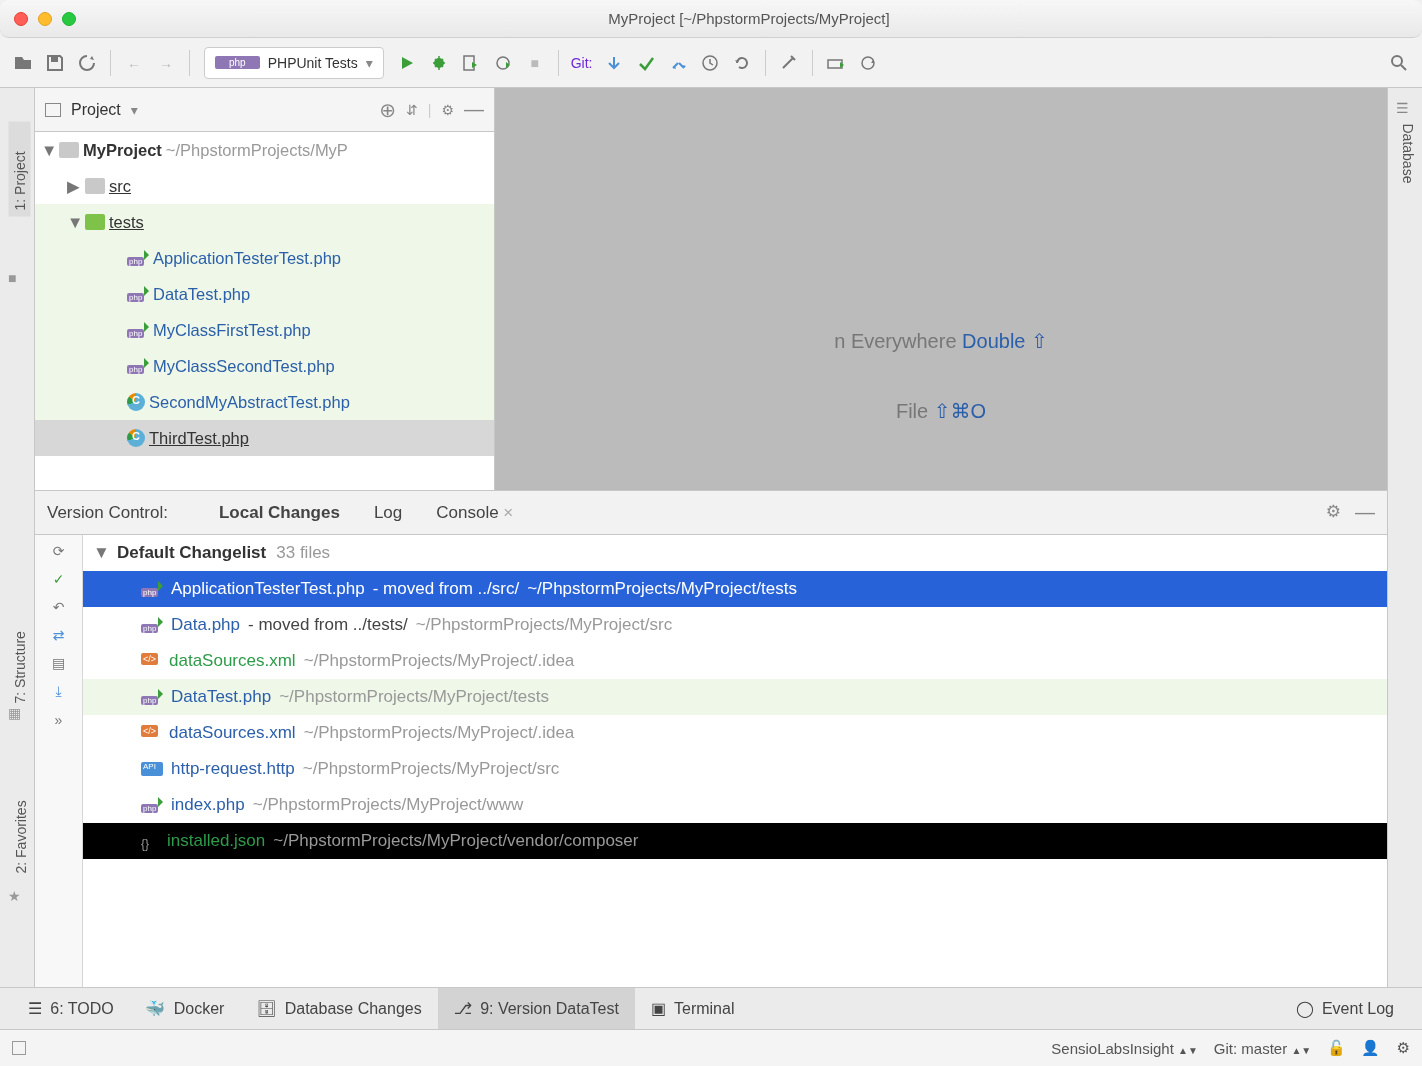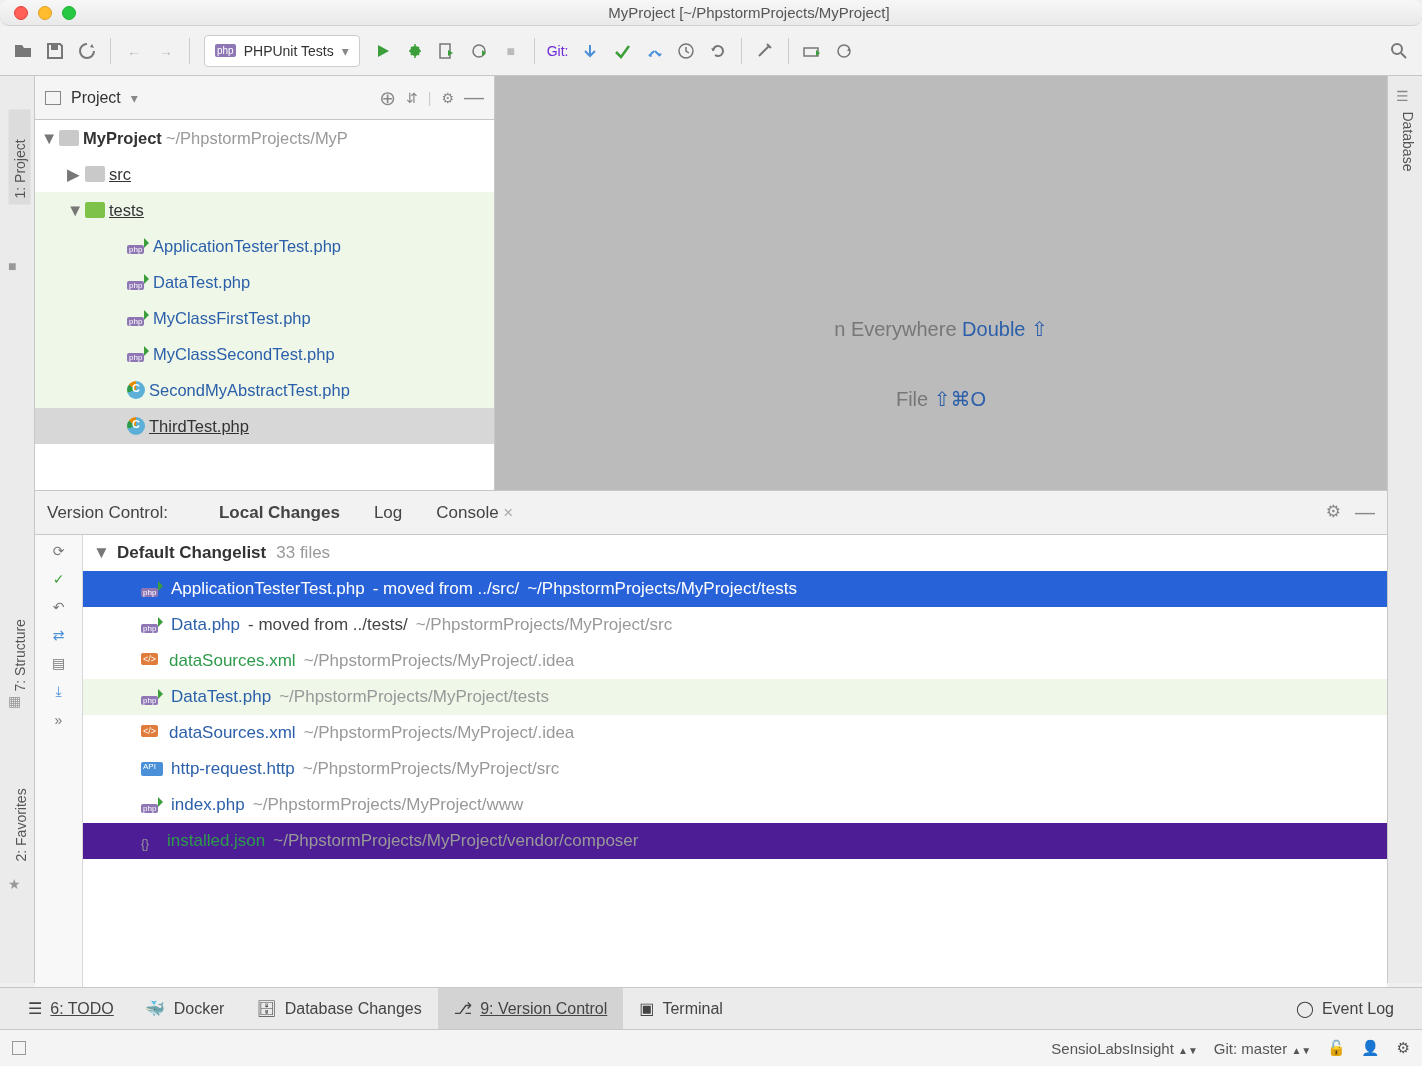--- a/index.html
+++ b/index.html
@@ -1,17 +1,17 @@
 <!DOCTYPE html>
 <html><head>
 <meta charset="utf-8">
 <style>
 * { box-sizing: border-box; margin: 0; padding: 0; }
 body { font-family: -apple-system, "Helvetica Neue", Arial, sans-serif; font-size: 14px; color: #333; background: #f0f0f0; width: 1422px; height: 1066px; overflow: hidden; position: relative; }
-.titlebar { height: 26px; background: linear-gradient(#f7f7f7,#e9e9e9); display: flex; align-items: center; position: relative; border-bottom: 1px solid #d0d0d0; border-radius: 9px; }
+.titlebar { height: 38px; background: linear-gradient(#f7f7f7,#e9e9e9); display: flex; align-items: center; position: relative; border-bottom: 1px solid #d0d0d0; border-radius: 9px; }
 .traffic { display: flex; gap: 10px; padding-left: 14px; }
 .dot { width: 14px; height: 14px; border-radius: 50%; }
 .dot.red { background: #ff5f57; border:1px solid #e24238; }
 .dot.yellow { background: #ffbd2e; border:1px solid #dfa023; }
 .dot.green { background: #28c940; border:1px solid #1db234; }
 .titlebar .title { flex:1; text-align:center; color:#555; font-size: 15px; }
 .toolbar { height: 50px; background: #f2f2f2; border-bottom: 1px solid #c7c7c7; display:flex; align-items:center; padding: 0 8px; gap: 2px; }
 .tb-btn { width: 30px; height: 30px; display:flex; align-items:center; justify-content:center; color:#666; cursor:pointer; border-radius:3px; }
 .tb-sep { width:1px; height: 26px; background:#ccc; margin: 0 6px; }
 .run-config { border:1px solid #ccc; background:#fff; border-radius:4px; height:32px; display:flex; align-items:center; padding: 0 10px; gap:8px; margin:0 6px; }
@@ -68,38 +68,38 @@
 .cl-header { display:flex; align-items:center; gap:10px; height:36px; padding-left:10px; font-size:17px; }
 .cl-header .count { color:#999; }
 .cl-row { display:flex; align-items:center; height:36px; padding-left:58px; gap:8px; font-size:17px; }
 .cl-row .fname { color:#2b5faa; }
 .cl-row .fname.green { color:#2e9b4a; }
 .cl-row .note { color:#444; }
 .cl-row .path { color:#999; }
 .cl-row.selected { background:#2862d9; color:#fff; }
 .cl-row.selected .fname, .cl-row.selected .note, .cl-row.selected .path { color:#fff; }
 .cl-row.hl-green { background:#eef7e8; }
-.cl-row.hl-yellow { background:#4c1d95; }
+.cl-row.hl-yellow { background:#000000; }
 .xml-ic { width:20px; height:16px; position:relative; }
 .xml-ic::before { content:"</>"; font-size:9px; color:#fff; background:#e07c3c; position:absolute; padding:1px 2px; border-radius:2px; }
 .api-ic { width:22px; height:14px; background:#4a90d9; position:relative; border-radius:2px; }
 .api-ic::before { content:"API"; font-size:8px; color:#fff; position:absolute; left:2px; }
 .json-ic { width:18px; height:16px; position:relative; color:#999; }
 .json-ic::before { content:"{}"; font-size:12px; }
 
 .bottom-tabs { position:absolute; bottom:37px; left:0; right:0; height:42px; background:#ebebeb; border-top:1px solid #c7c7c7; display:flex; align-items:center; padding:0 12px; gap:0; font-size:16px; }
 .btab { display:flex; align-items:center; gap:8px; padding:0 16px; height:100%; cursor:pointer; color:#444; }
 .btab.active { background:#d3d3d3; }
 .bottom-tabs .right { margin-left:auto; }
 
 .statusbar { position:absolute; bottom:0; left:0; right:0; height:37px; background:#f4f4f4; border-top:1px solid #c7c7c7; display:flex; align-items:center; padding:0 12px; font-size:15px; color:#555; gap:14px; }
 .statusbar .right { margin-left:auto; display:flex; align-items:center; gap:16px; }
 
 svg { display:block; }
-.und { text-decoration: underline; }
+.und { }
 </style>
 </head>
 <body>
 
 <div class="titlebar">
   <div class="traffic">
     <div class="dot red"></div>
     <div class="dot yellow"></div>
     <div class="dot green"></div>
   </div>
@@ -122,21 +122,21 @@
       <svg width="18" height="18">
         <path d="M9 2a7 7 0 1 0 7 7" fill="none" stroke="#777" stroke-width="2"></path>
         <path d="M14 2l2 4-4-1z" fill="#777"></path>
       </svg>
     </div>
   <div class="tb-sep"></div>
   <div class="tb-btn" style="color:#bbb">←</div>
   <div class="tb-btn" style="color:#bbb">→</div>
   <div class="tb-sep"></div>
   <div class="run-config">
-    <span style="font-size:10px;background:#8f77b5;color:#fff;padding:1px 2px;border-radius:2px">php</span>
+    <span style="font-size:10px;background:#8f77b5;color:#fff;padding:1px 14px;border-radius:2px">php</span>
     <span>PHPUnit Tests</span>
     <span style="color:#888">▾</span>
   </div>
   <div class="tb-btn">
       <svg width="16" height="16">
         <path d="M3 2l11 6-11 6z" fill="#3b9e3b"></path>
       </svg>
     </div>
   <div class="tb-btn">
       <svg width="18" height="18">
@@ -389,21 +389,21 @@
   <div class="btab">
       <span style="color:#4a90d9">🐳</span>
       <span>Docker</span>
     </div>
   <div class="btab">
       <span>🗄</span>
       <span>Database Changes</span>
     </div>
   <div class="btab active">
       <span>⎇</span>
-      <span><span class="und">9: Version Control</span></span>
+      <span><span class="und">9: Version DataTest</span></span>
     </div>
   <div class="btab">
       <span>▣</span>
       <span>Terminal</span>
     </div>
   <div class="btab right">
       <span>◯</span>
       <span>Event Log</span>
     </div>
 </div>

